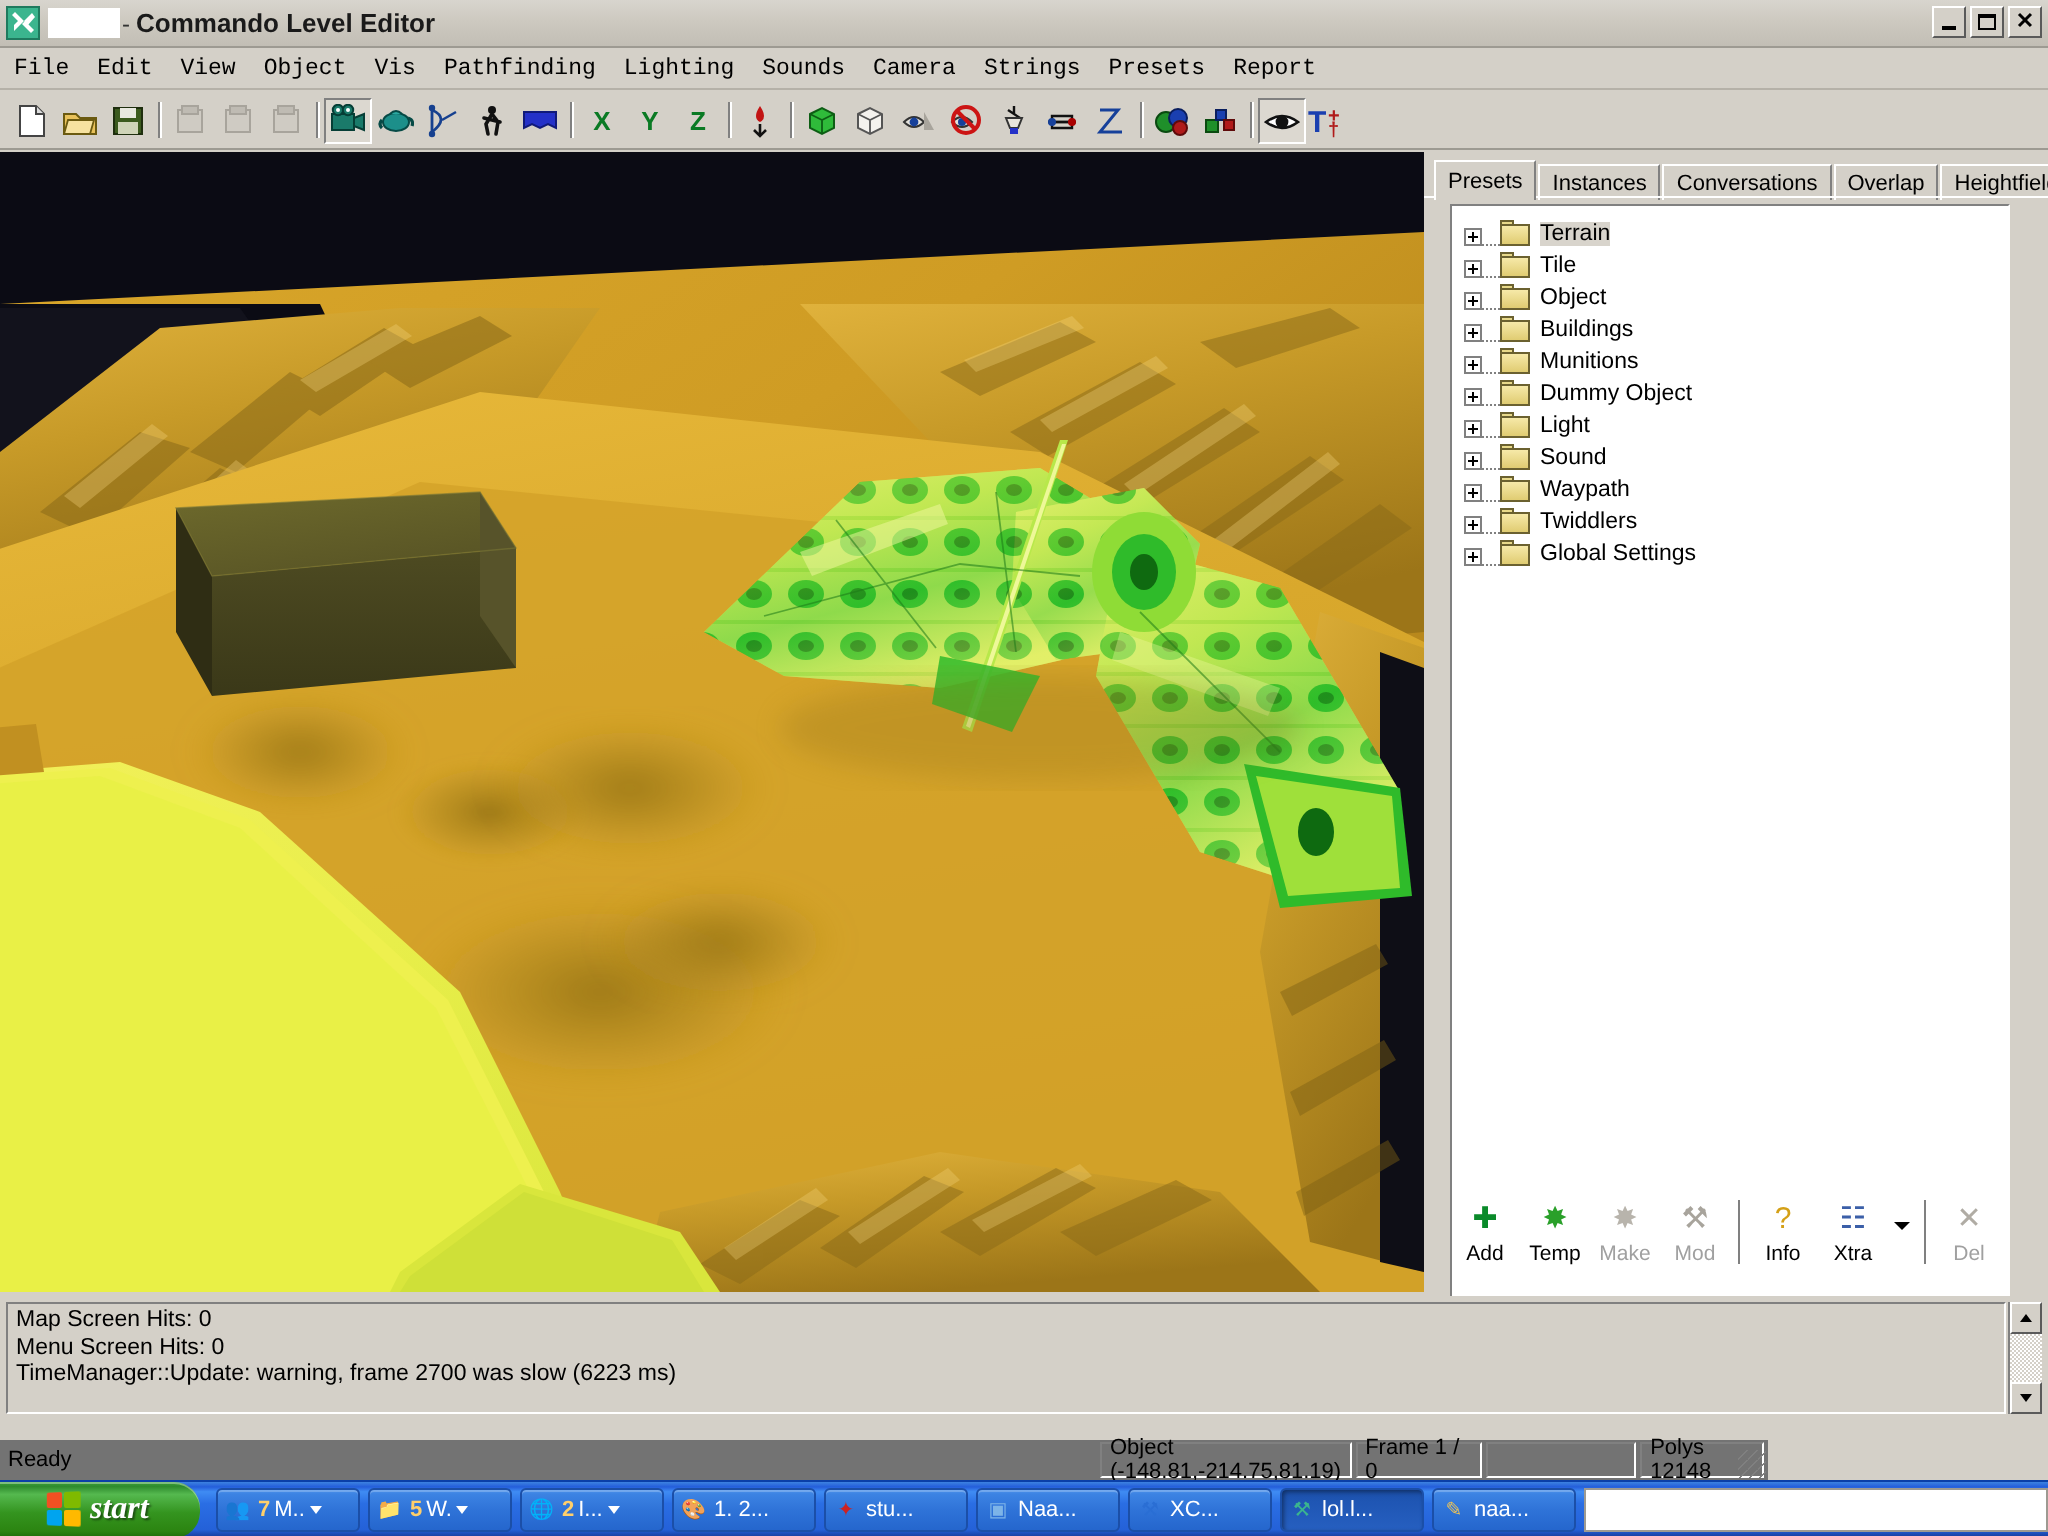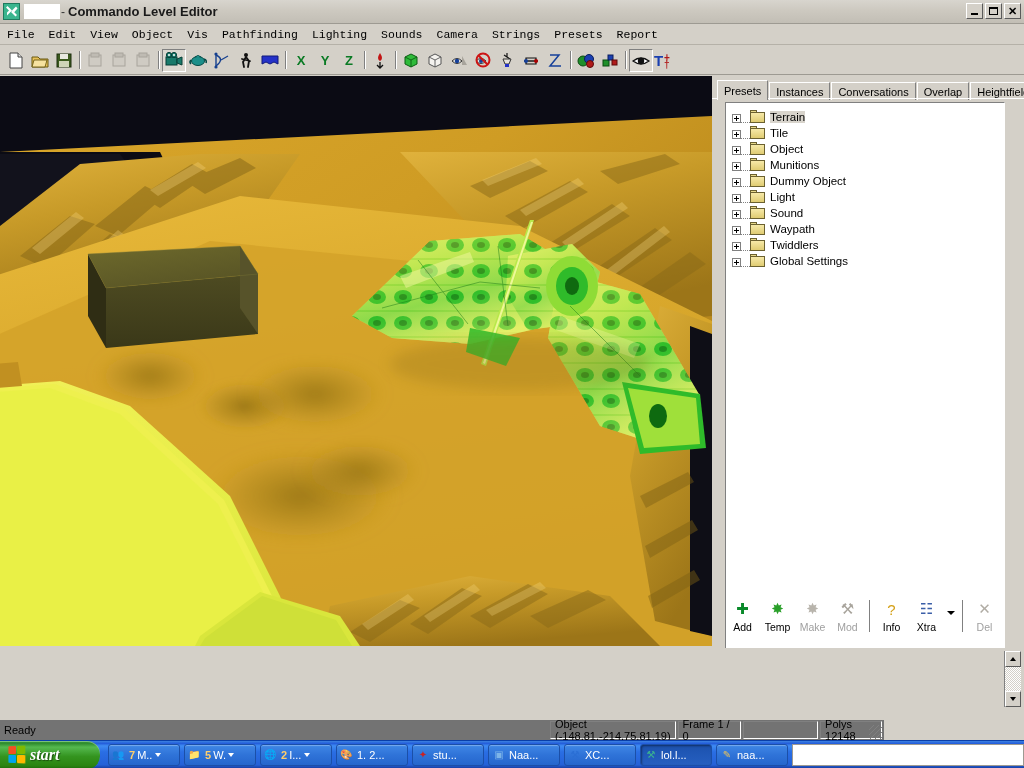--- a/index.html
+++ b/index.html
@@ -235,21 +235,21 @@
   .taskbar {
     position: absolute; left: 0; top: 740px; width: 1024px; height: 28px;
     background: linear-gradient(to bottom, #3d82e0 0%, #245edb 9%, #3f8cf3 18%, #2a6ee4 40%, #2461d8 88%, #1941a5 100%);
     display: flex; align-items: center;
     border-top: 1px solid #0a3fa8;
   }
   .startbtn {
     width: 100px; height: 28px; flex: none;
     background: linear-gradient(to bottom, #3aa13a 0%, #2e8b2e 8%, #55b94f 22%, #34941f 55%, #2b8411 88%, #1d6b0a 100%);
     border-radius: 0 13px 13px 0;
-    display: flex; align-items: center; padding-left: 8px;
+    display: flex; align-items: center; padding-left: 23px;
     box-shadow: inset 0 1px 0 rgba(255,255,255,0.35);
   }
   .start-flag {
     width: 17px; height: 17px; flex: none; margin-right: 5px;
     display: grid; grid-template-columns: 1fr 1fr; grid-template-rows: 1fr 1fr;
     gap: 1.5px; transform: perspective(20px) rotateY(-6deg);
   }
   .start-flag span { display: block; border-radius: 1px; }
   .start-text {
     font-family: "Liberation Serif", serif;
@@ -717,20 +717,29 @@
             </div>
             <span class="tree-label">Object</span>
           </div>
           <div class="tree-row">
             <div class="tree-plus"></div>
             <div class="tree-dots"></div>
             <div class="folder">
               <div class="folder-tab"></div>
               <div class="folder-body"></div>
             </div>
+            <span class="tree-label">Buildings</span>
+          </div>
+          <div class="tree-row">
+            <div class="tree-plus"></div>
+            <div class="tree-dots"></div>
+            <div class="folder">
+              <div class="folder-tab"></div>
+              <div class="folder-body"></div>
+            </div>
             <span class="tree-label">Munitions</span>
           </div>
           <div class="tree-row">
             <div class="tree-plus"></div>
             <div class="tree-dots"></div>
             <div class="folder">
               <div class="folder-tab"></div>
               <div class="folder-body"></div>
             </div>
             <span class="tree-label">Dummy Object</span>
@@ -813,20 +822,25 @@
         </div>
         <div class="ptool-sep"></div>
         <div class="ptool disabled">
           <div class="pt-ico" style="color: rgb(176, 172, 164);">✕</div>
           <div class="pt-lbl">Del</div>
         </div>
       </div>
   </div>
 
   <div class="logpane">
+    <div class="logbox" id="logbox">
+        <div class="log-line">Map Screen Hits: 0</div>
+        <div class="log-line">Menu Screen Hits: 0</div>
+        <div class="log-line">TimeManager::Update: warning, frame 2700 was slow (6223 ms)</div>
+      </div>
     <div class="logscroll">
       <div class="sb-btn sb-up">
           <i></i>
         </div>
       <div class="sb-track"></div>
       <div class="sb-dnwrap">
           <div class="sb-btn sb-dn">
             <i></i>
           </div>
         </div>

